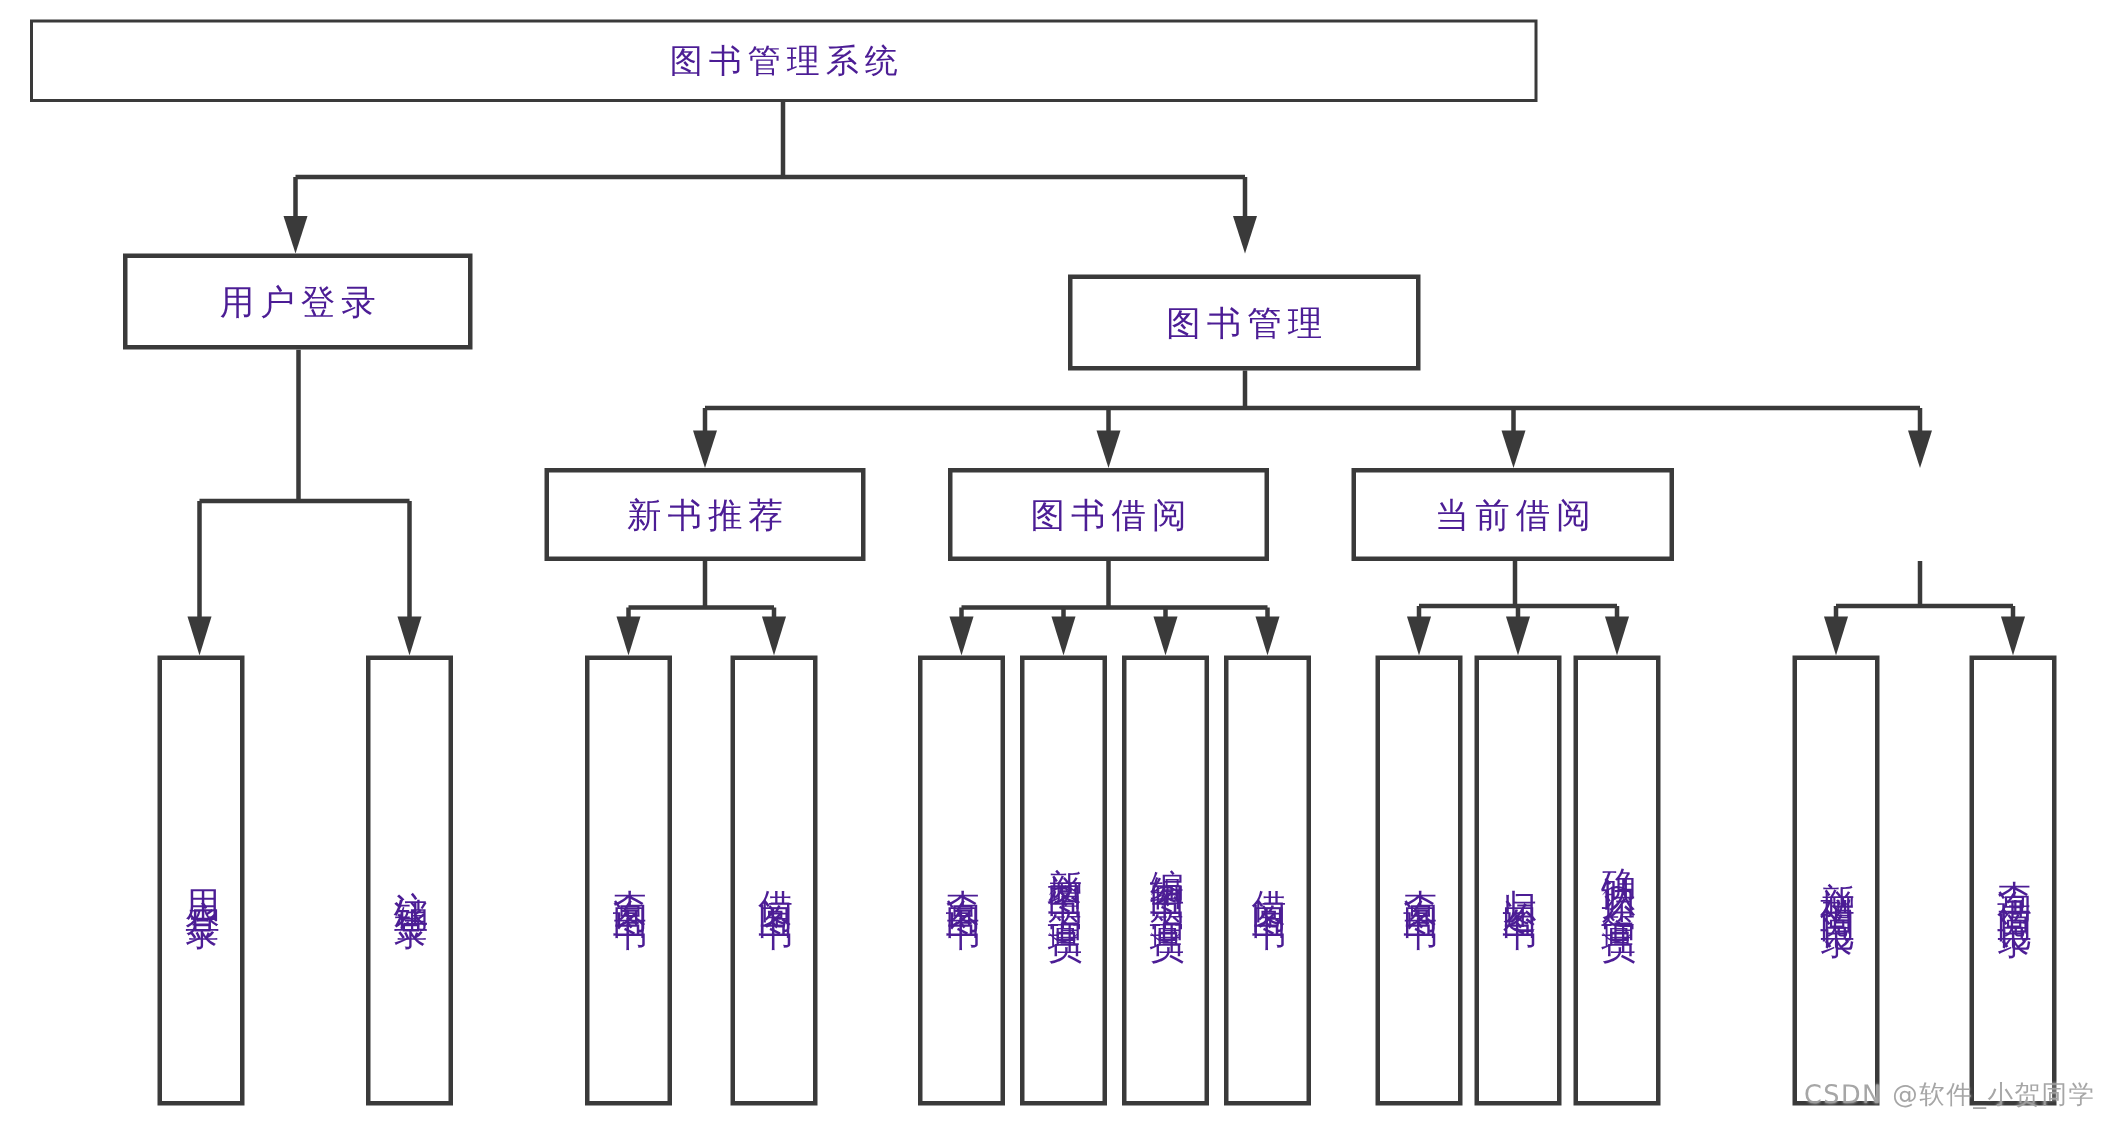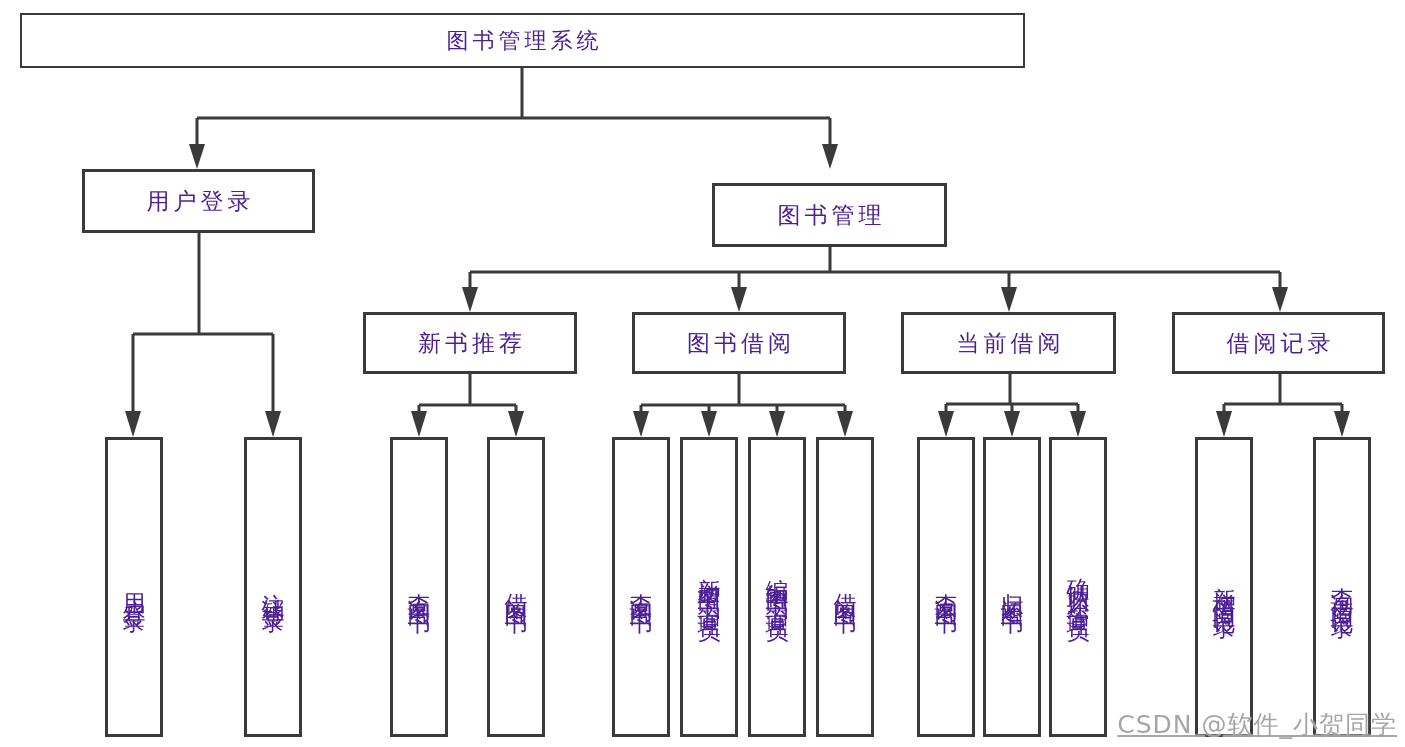--- a/index.html
+++ b/index.html
@@ -46,27 +46,26 @@
     font-size: 23px;
     letter-spacing: 6px;
     line-height: 1;
     white-space: nowrap;
   }
   .watermark {
     position: absolute;
     right: 8px;
     bottom: 6px;
     z-index: 3;
-    font-size: 25px;
+    font-size: 17px;
     letter-spacing: 1px;
     color: rgba(158, 158, 158, 0.92);
     text-shadow: 0 0 2px rgba(255,255,255,0.9);
     white-space: nowrap;
     pointer-events: none;
-    text-decoration: underline;
   }
 </style>
 </head>
 <body>
 
 <div class="canvas">
 
   <svg class="wires" viewBox="0 0 1405 747" xmlns="http://www.w3.org/2000/svg">
     <g stroke="#3a3a3a" stroke-width="3" fill="none">
 
@@ -123,23 +122,20 @@
 
   <div class="node" style="left:363px; top:312px; width:214px; height:62px;">
     <span class="hlabel">新书推荐</span>
   </div>
   <div class="node" style="left:632px; top:312px; width:214px; height:62px;text-align:center;">
     <span class="hlabel">图书借阅</span>
   </div>
   <div class="node" style="left:901px; top:312px; width:215px; height:62px;align-items:center;">
     <span class="hlabel">当前借阅</span>
   </div>
-  <div class="node" style="left:1172px; top:312px; width:213px; height:62px;">
-    <span class="hlabel">借阅记录</span>
-  </div>
 
   <div class="node" style="left:105px; top:437px; width:58px; height:300px;">
     <span class="vlabel">用户登录</span>
   </div>
   <div class="node" style="left:244px; top:437px; width:58px; height:300px;">
     <span class="vlabel">注销登录</span>
   </div>
 
   <div class="node" style="left:390px; top:437px; width:58px; height:300px;">
     <span class="vlabel">查询图书</span>

